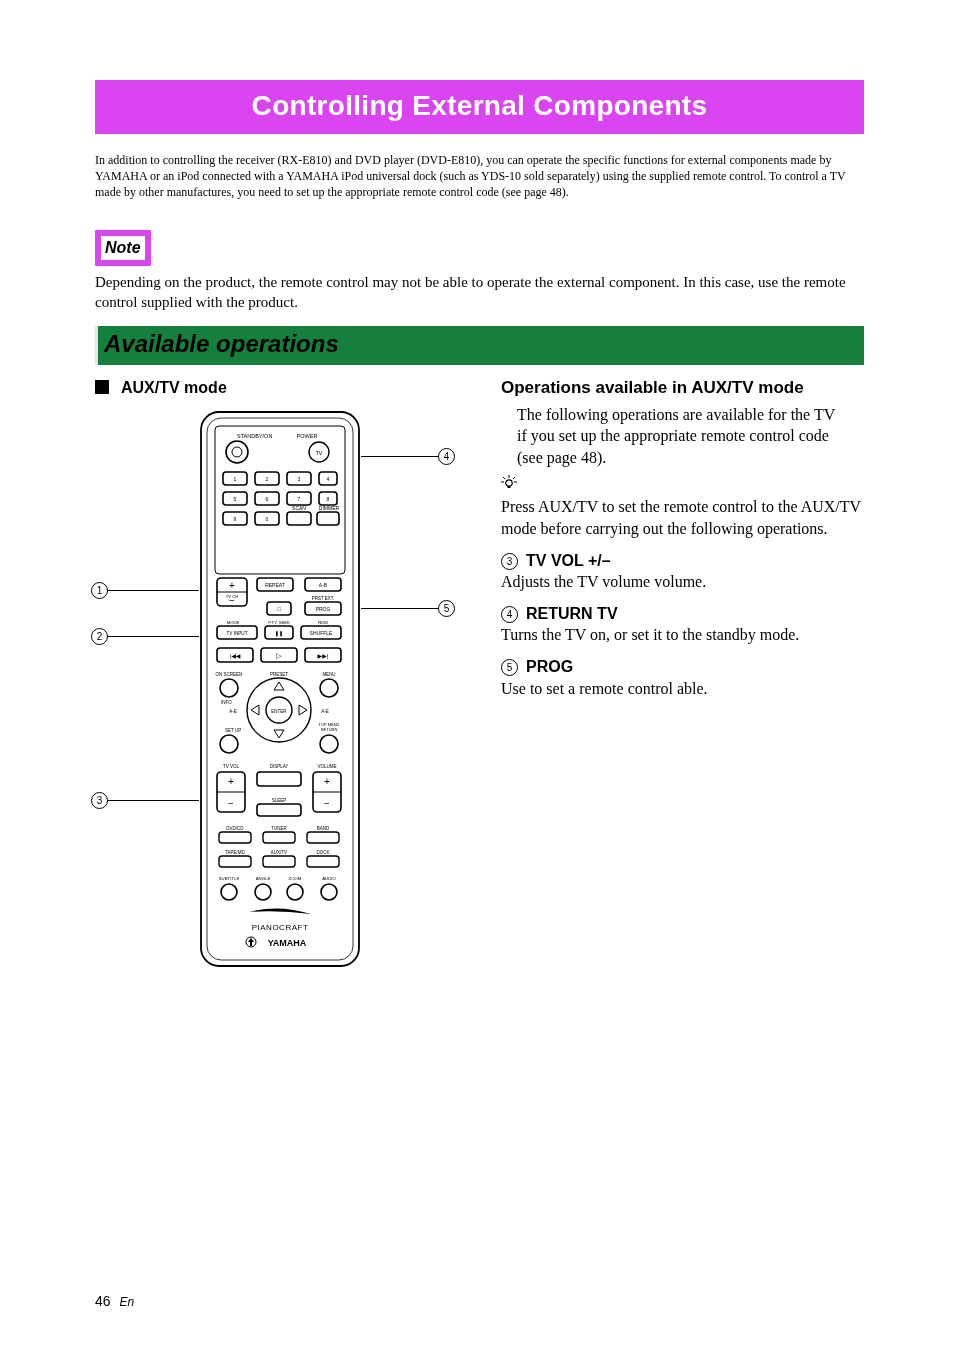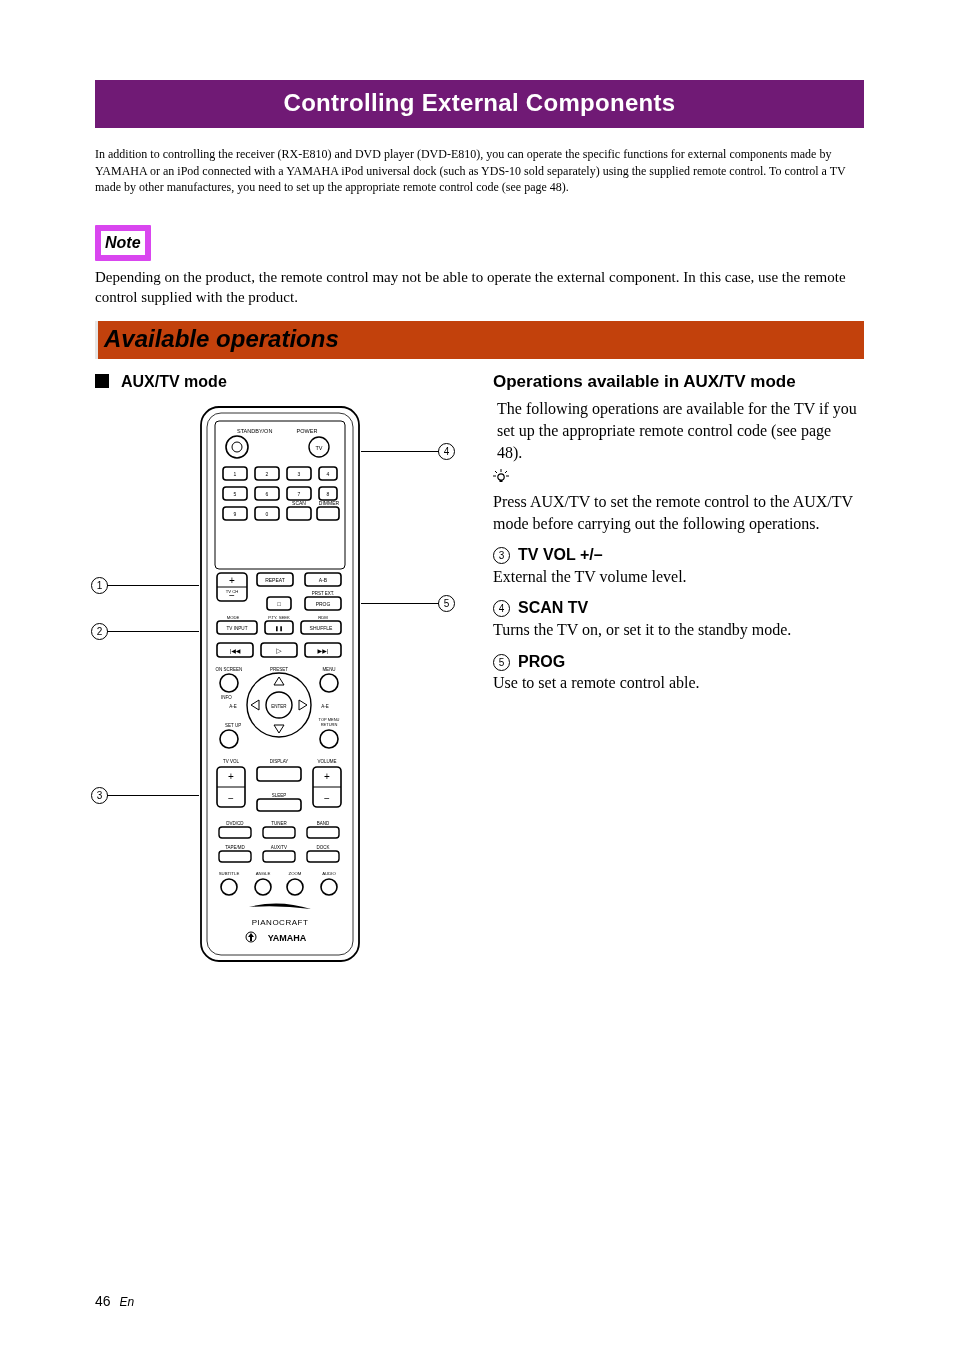--- a/index.html
+++ b/index.html
@@ -11,26 +11,26 @@
     line-height: 1.35;
   }
   .page {
     width: 954px;
     height: 1348px;
     box-sizing: border-box;
     padding: 80px 90px 40px 95px;
     position: relative;
   }
   .title-bar {
-    background: #701a75;
+    background: #d946ef;
     color: #fff;
     text-align: center;
     font-family: Arial, Helvetica, sans-serif;
     font-weight: bold;
-    font-size: 24px;
+    font-size: 28px;
     padding: 7px 12px 9px;
     letter-spacing: 0.3px;
   }
   .intro {
     margin-top: 18px;
     font-size: 12px;
   }
   .note-outer {
     display:inline-block;
     border:6px solid #d946ef;
@@ -39,32 +39,32 @@
     font-style: italic;
     font-weight: bold;
     margin-top:18px;
     border-radius:1px;
   }
   .note-text {
     margin-top: 6px;
     font-size: 15px;
   }
   .section-bar {
-    background: #c2410c;
+    background: #15803d;
     font-family: Arial, Helvetica, sans-serif;
     font-style: italic;
     font-weight: bold;
     font-size: 24px;
     padding: 2px 8px 4px 6px;
     margin-top: 14px;
     border-left: 3px solid #e6e6e6;
   }
   .cols {
     display: flex;
-    gap: 28px;
+    gap: 36px;
     margin-top: 12px;
     justify-content: flex-end;
   }
   .left {
     width: 370px;
     flex: 0 0 370px;
   }
   .right {
     flex: 1;
   }
@@ -335,44 +335,44 @@
             <polygon points="56,528 53,532 55,532 55,536 57,536 57,532 59,532" fill="#000"></polygon>
             <text x="92" y="536" font-size="9" text-anchor="middle" font-weight="bold">YAMAHA</text>
           </g>
         </svg>
       </div>
 
     </div>
 
     <div class="right">
       <div class="ops-head">Operations available in AUX/TV mode</div>
-      <p style="margin:4px 4px 0;">The following operations are available for the TV if you set up the appropriate remote control code (see page 48).</p>
+      <p style="margin:4px 16px 0;">The following operations are available for the TV if you set up the appropriate remote control code (see page 48).</p>
       <div class="tip-icon">
         <svg width="16" height="14" viewBox="0 0 16 14">
           <g stroke="#000" stroke-width="1">
             <line x1="8" y1="0" x2="8" y2="3"></line>
               <line x1="2" y1="2" x2="4" y2="4"></line>
               <line x1="14" y1="2" x2="12" y2="4"></line>
             <line x1="0" y1="7" x2="3" y2="7"></line>
               <line x1="13" y1="7" x2="16" y2="7"></line>
           </g>
           <circle cx="8" cy="8" r="3.2" fill="none" stroke="#000" stroke-width="1.2"></circle>
           <rect x="6.5" y="11" width="3" height="2" fill="#000"></rect>
         </svg>
       </div>
       <p style="margin:2px 0 0;">Press AUX/TV to set the remote control to the AUX/TV mode before carrying out the following operations.</p>
 
       <div class="ops-item">
         <span class="circ">3</span>
         <span class="lbl">TV VOL +/–</span><br>
-        <span>External the TV volume level.</span>
+        <span>Adjusts the TV volume volume.</span>
       </div>
       <div class="ops-item">
         <span class="circ">4</span>
-        <span class="lbl">SCAN TV</span><br>
+        <span class="lbl">RETURN TV</span><br>
         <span>Turns the TV on, or set it to the standby mode.</span>
       </div>
       <div class="ops-item">
         <span class="circ">5</span>
         <span class="lbl">PROG</span><br>
         <span>Use to set a remote control able.</span>
       </div>
     </div>
   </div>
 

